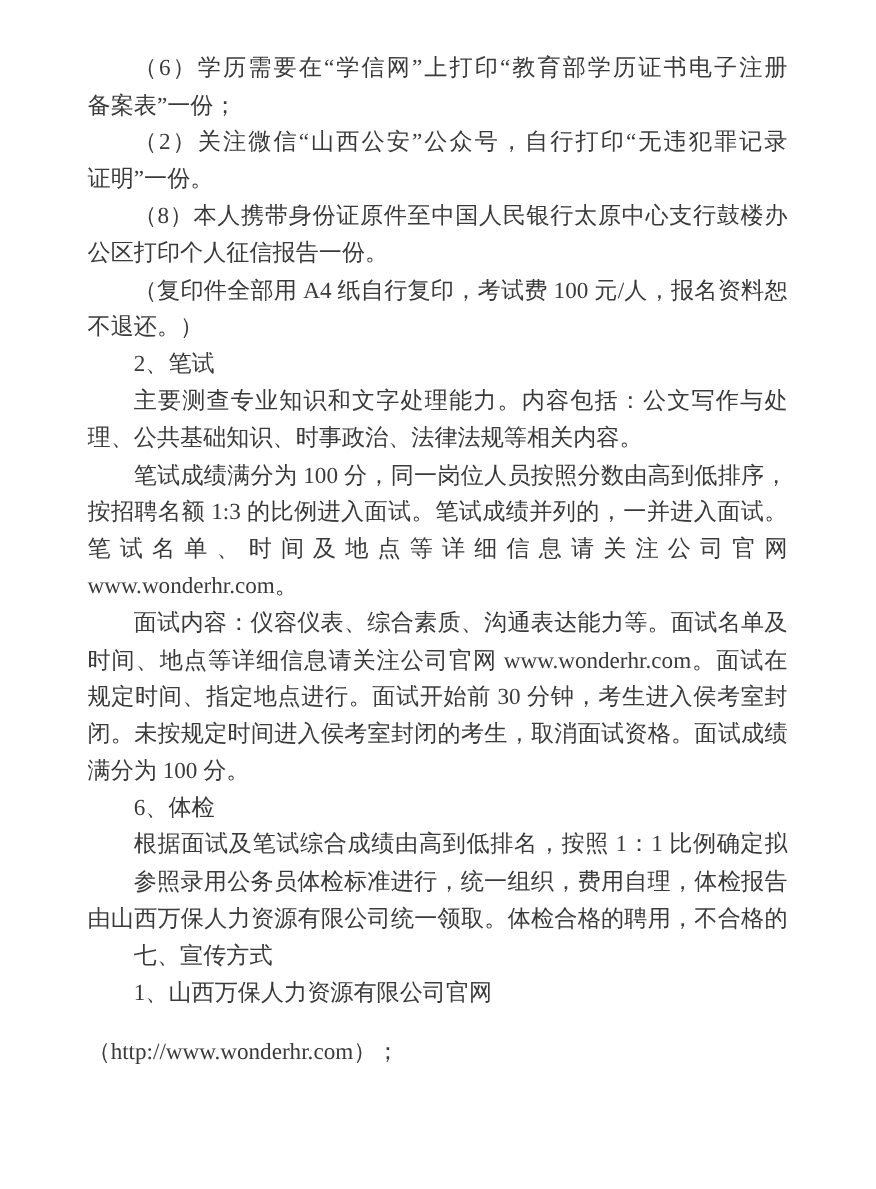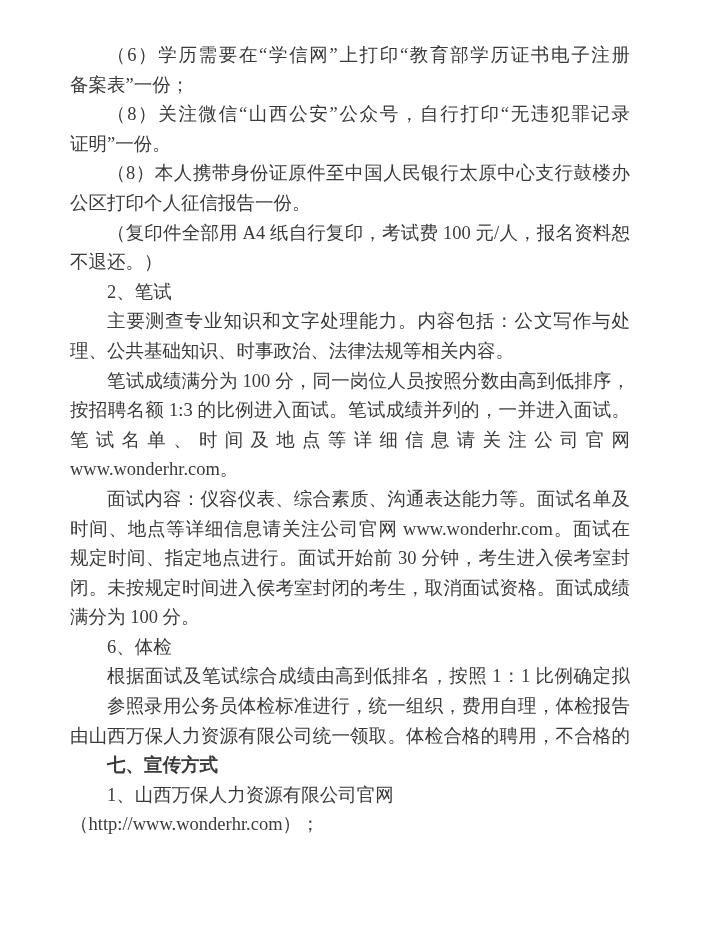--- a/index.html
+++ b/index.html
@@ -28,34 +28,35 @@
   }
   
   .jl {
     text-align-last: justify;
   }
   .first {
     text-indent: 2em;
   }
   .noindent {
     text-indent: 0;
+    margin-top: 18px;
   }
   .bold {
-    font-weight: 700;
+    font-weight: 400;
   }
 </style>
 </head>
 <body>
 
 <div class="page">
 
   <div class="ln first jl">（6）学历需要在“学信网”上打印“教育部学历证书电子注册</div>
   <div class="ln">备案表”一份；</div>
 
-  <div class="ln first jl">（8）关注微信“山西公安”公众号，自行打印“无违犯罪记录</div>
+  <div class="ln first jl">（2）关注微信“山西公安”公众号，自行打印“无违犯罪记录</div>
   <div class="ln">证明”一份。</div>
 
   <div class="ln first jl">（8）本人携带身份证原件至中国人民银行太原中心支行鼓楼办</div>
   <div class="ln">公区打印个人征信报告一份。</div>
 
   <div class="ln first jl">（复印件全部用 A4 纸自行复印，考试费 100 元/人，报名资料恕</div>
   <div class="ln">不退还。）</div>
 
   <div class="ln first">2、笔试</div>
 

